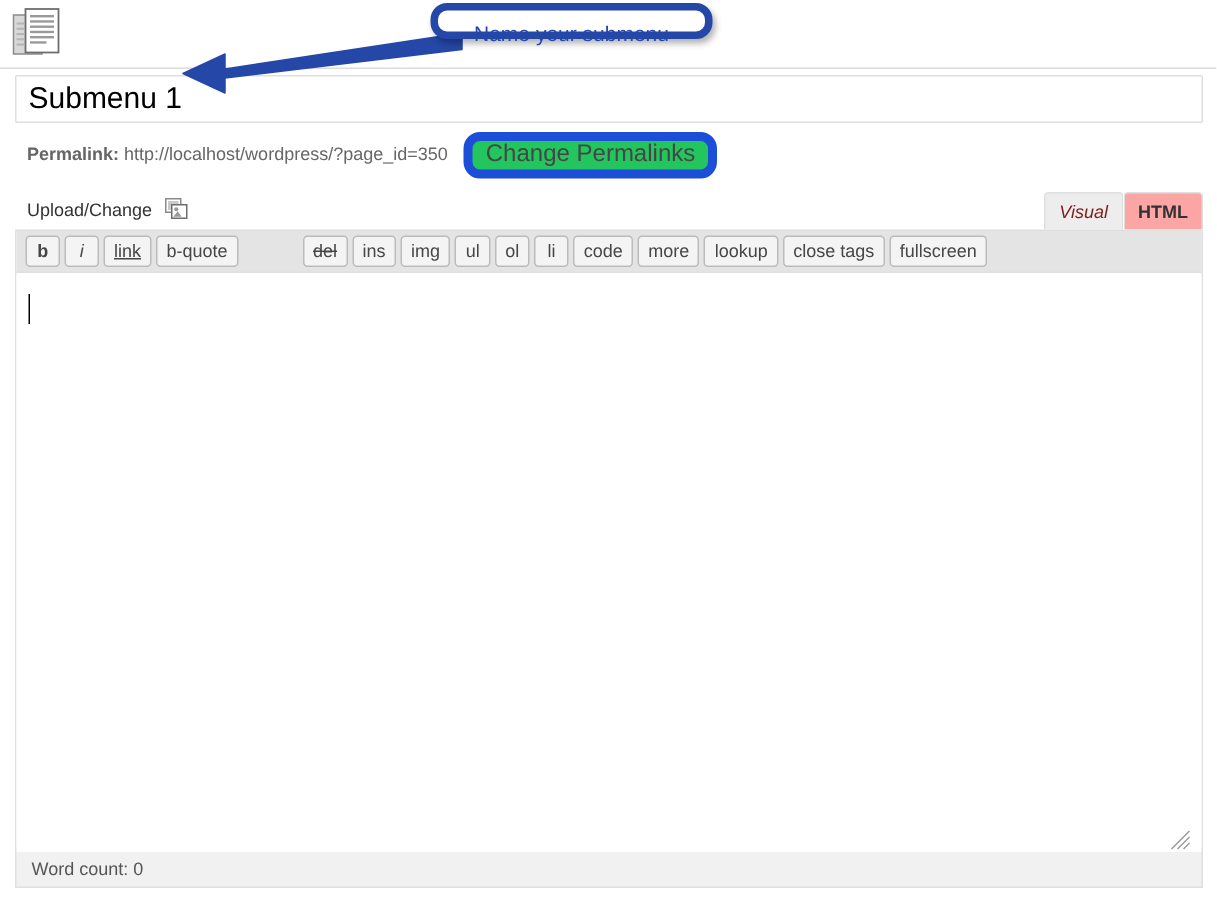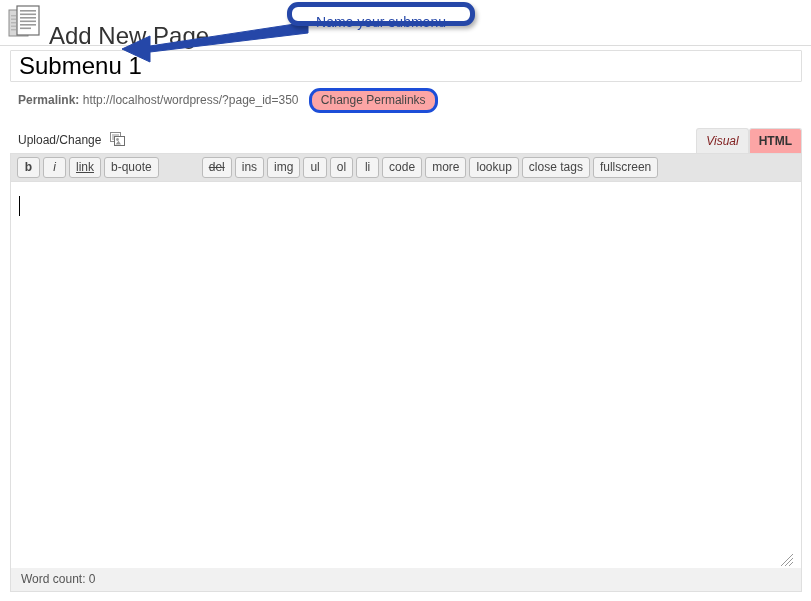--- a/index.html
+++ b/index.html
@@ -69,21 +69,21 @@
 
   
   #title-field {
     position: absolute;
     left: 10px; top: 50px;
     width: 792px; height: 32px;
     box-sizing: border-box;
     border: 1px solid #dfdfdf;
     background: #ffffff;
     font-family: "Liberation Sans", sans-serif;
-    font-size: 24px;
+    font-size: 20px;
     color: #000000;
     padding: 0 8px;
     border-radius: 1px;
     outline: none;
   }
 
   
   #permalink-row {
     position: absolute;
     left: 18px; top: 88px;
@@ -98,24 +98,24 @@
     color: #666666;
   }
   #permalink-url {
     color: #666666;
   }
   #change-permalinks-button {
     display: inline-block;
     margin-left: 7px;
     padding: 2px 9px 3px;
     font-family: "Liberation Sans", sans-serif;
-    font-size: 12px;
+    font-size: 16px;
     color: #464646;
-    background: #fca5a5;
-    border: 3px solid #1d4ed8;
+    background: #22c55e;
+    border: 6px solid #1d4ed8;
     border-radius: 11px;
     cursor: pointer;
     line-height: 14px;
     vertical-align: middle;
   }
 
   
   #upload-insert {
     position: absolute;
     left: 18px; top: 131px;
@@ -268,21 +268,20 @@
       </g>
       <g fill="#b5b5b5">
         <rect x="3" y="11" width="5" height="1.4"></rect>
         <rect x="3" y="14.5" width="5" height="1.4"></rect>
         <rect x="3" y="18" width="5" height="1.4"></rect>
         <rect x="3" y="21.5" width="5" height="1.4"></rect>
         <rect x="3" y="25" width="5" height="1.4"></rect>
       </g>
     </svg>
   </span>
-  <h1 id="page-title">Add New Page</h1>
 </div>
 
 <svg id="callout-arrow">
   <g>
     <polygon points="198,6 40,30 40,20 12,33 40,46 40,36 198,17" fill="#2547a8" stroke="#2547a8" stroke-width="1" stroke-linejoin="round"></polygon>
   </g>
 </svg>
 
 <div id="callout">
   <span id="callout-text">Name your submenu</span>

